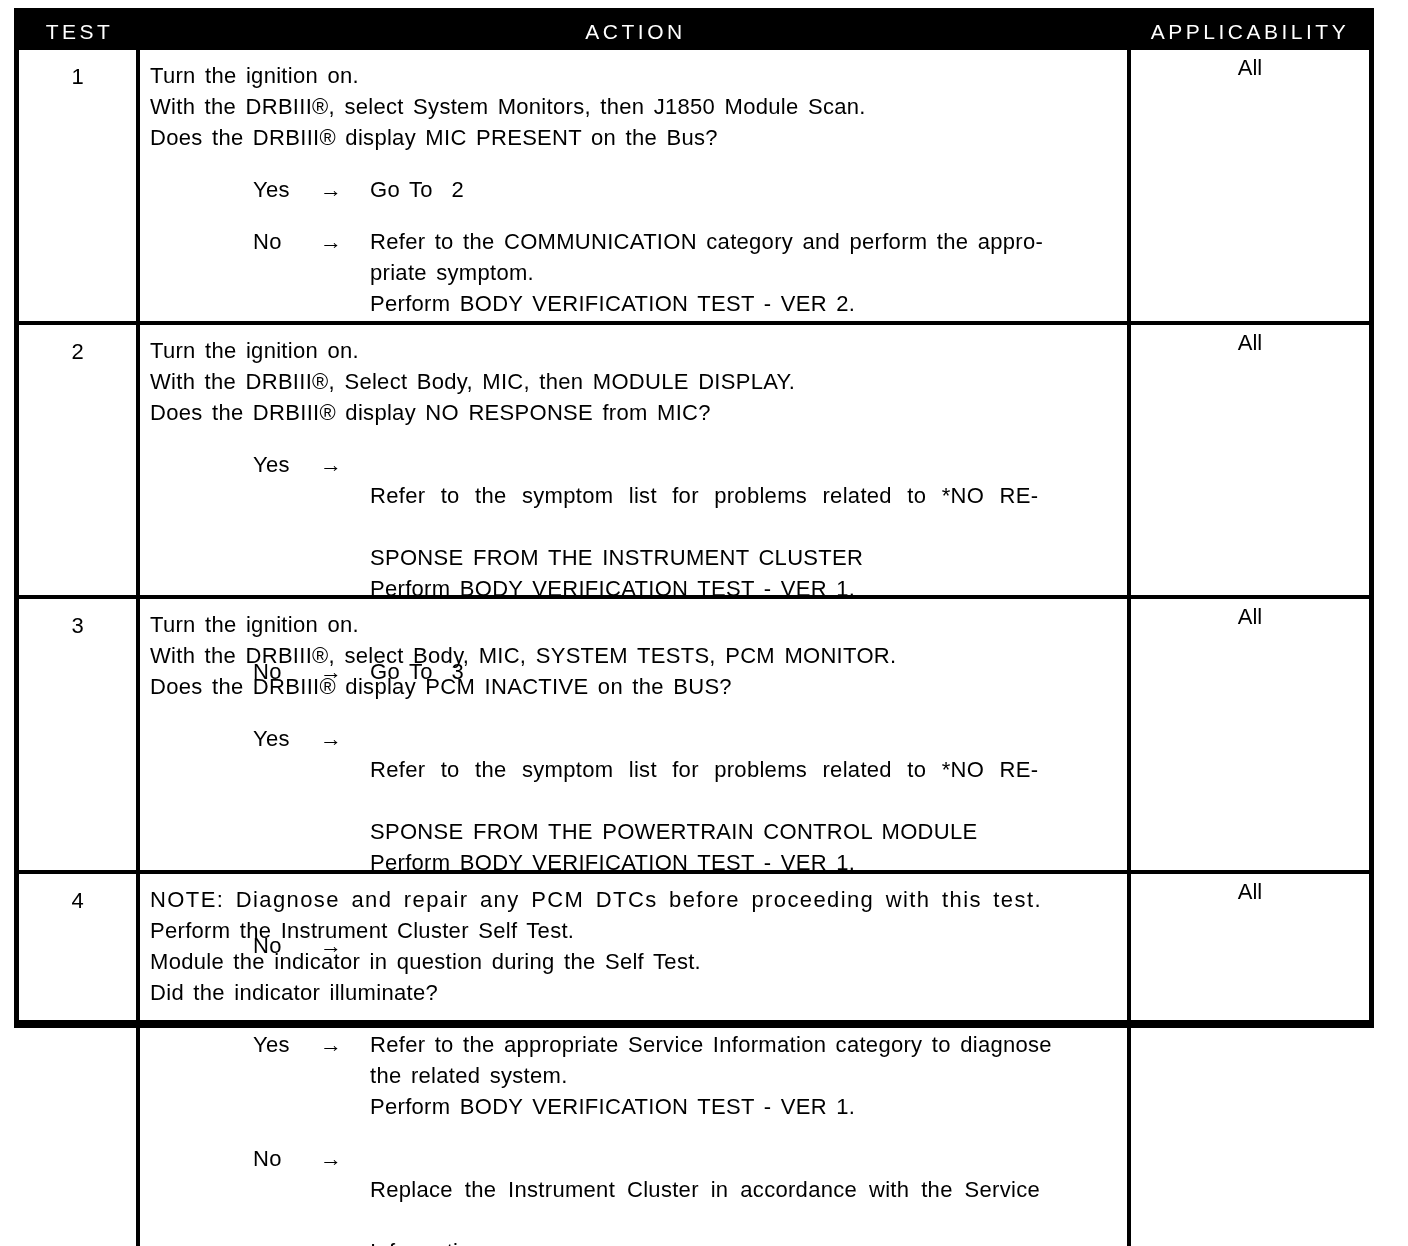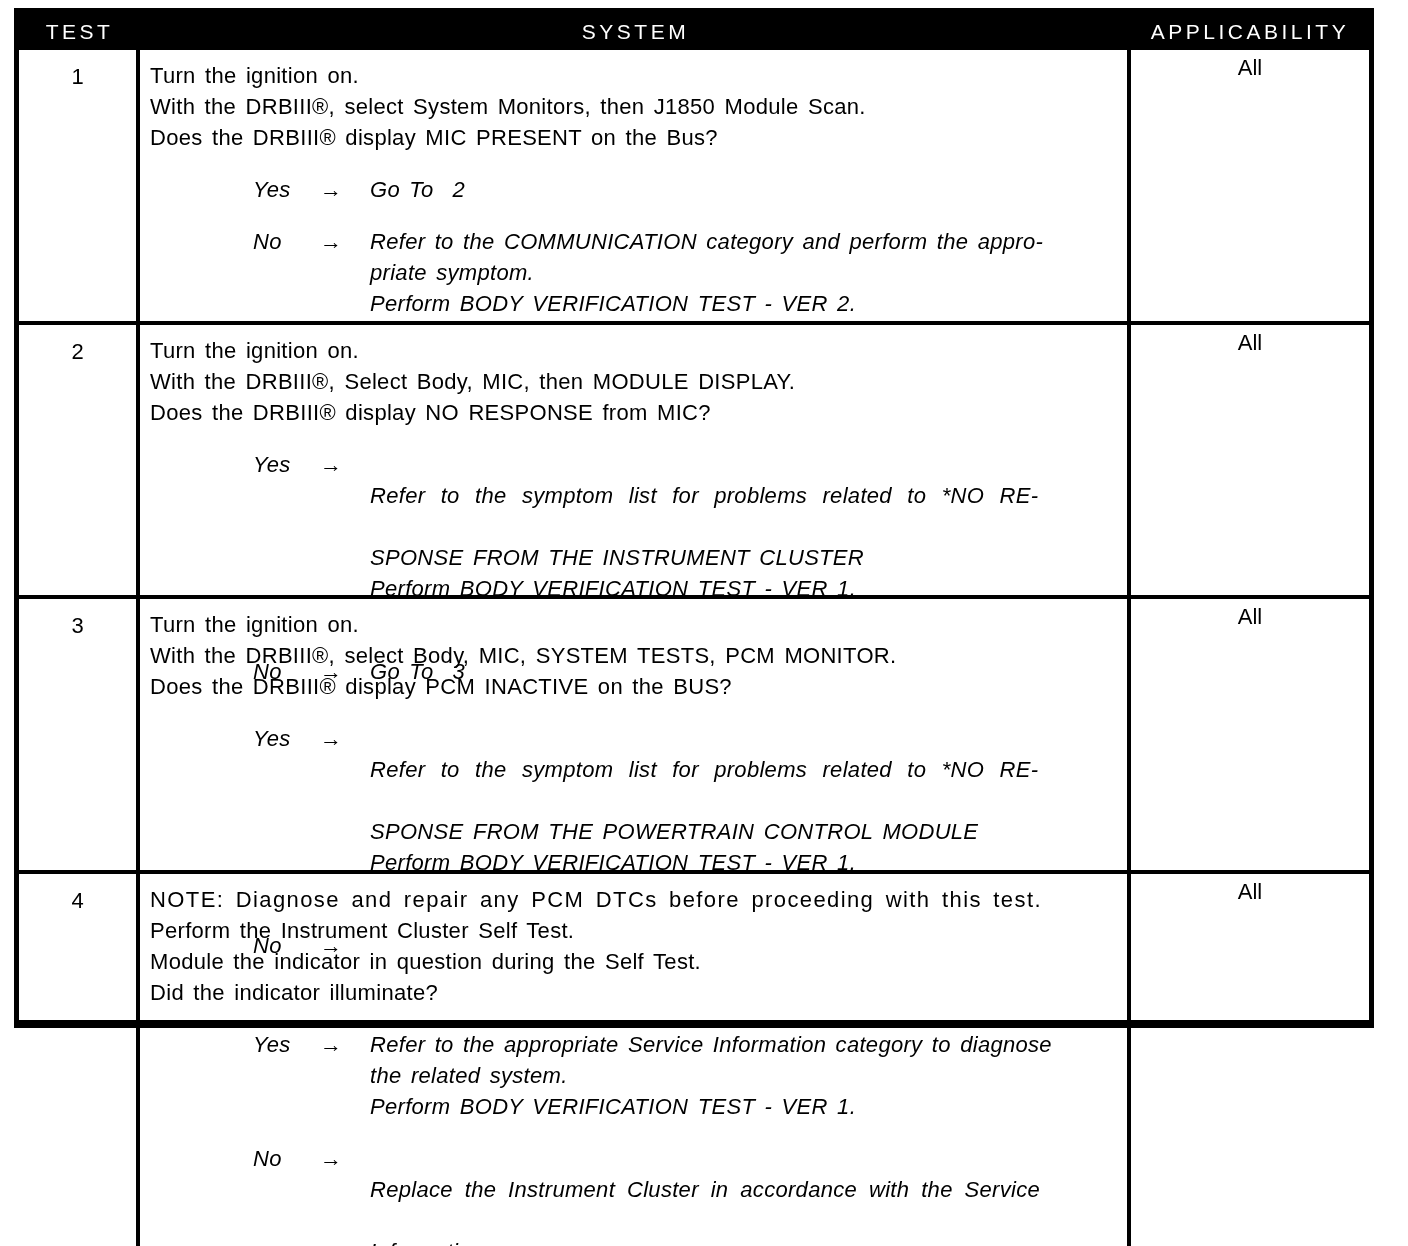--- a/index.html
+++ b/index.html
@@ -91,21 +91,20 @@
     white-space: pre-line;
   }
   .note-line {
     letter-spacing: 1.4px;
     word-spacing: 4px;
     white-space: pre-line;
   }
   .branch {
     display: flex;
     margin-top: 21px;
-    font-style: italic;
   }
   .branch-label {
     flex: none;
     width: 67px;
     margin-left: 103px;
   }
   .branch-arrow {
     flex: none;
     width: 50px;
   }
@@ -116,21 +115,21 @@
   .stretch-sm { word-spacing: 5.5px; }
 </style>
 </head>
 <body>
 
 <div class="page">
   <div class="diag-table">
 
     <div class="thead">
       <div class="th col-test">TEST</div>
-      <div class="th col-action">SYSTEM</div>
+      <div class="th col-action">ACTION</div>
       <div class="th col-app">APPLICABILITY</div>
     </div>
 
     <div class="row r1">
       <div class="cell cell-test">1</div>
       <div class="cell cell-action">
         <div class="desc">Turn the ignition on.
 With the DRBIII®, select System Monitors, then J1850 Module Scan.
 Does the DRBIII® display MIC PRESENT on the Bus?</div>
         <div class="branch">

